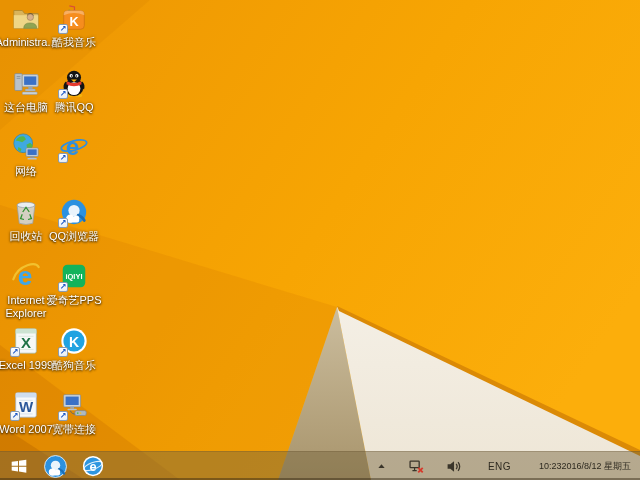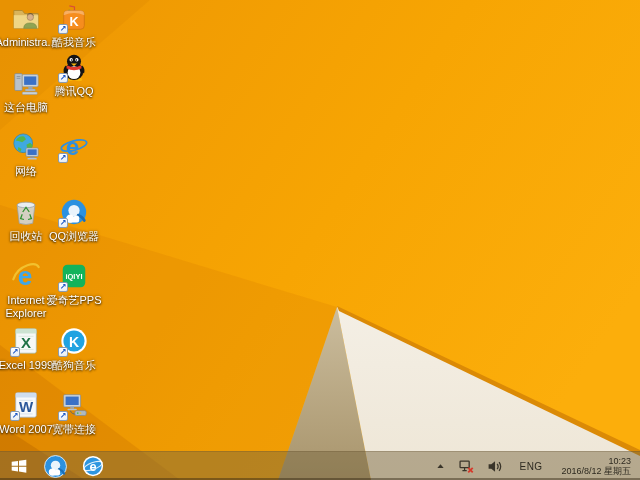--- a/index.html
+++ b/index.html
@@ -19,25 +19,25 @@
   svg text{font-family:"Liberation Sans","DejaVu Sans",sans-serif;}
   
   #taskbar{position:absolute;left:0;bottom:0;width:640px;height:29px;
     background:rgba(120,102,62,.48);display:flex;align-items:center;
     border-top:1px solid rgba(90,70,40,.25);box-sizing:border-box;}
   #taskbar::after{content:"";position:absolute;left:0;bottom:0;width:100%;height:2px;
     background:rgba(50,38,18,.45);}
   .tb{width:37px;height:29px;display:flex;align-items:center;justify-content:center;
     background:transparent;border:none;padding:0;cursor:pointer;}
   .tb svg{display:block;}
-  #tray{margin-left:auto;display:flex;align-items:center;gap:11px;padding-right:7px;
+  #tray{margin-left:auto;display:flex;align-items:center;gap:20px;padding-right:7px;
     color:#2e2a20;height:100%;}
   .trbtn{background:transparent;border:none;padding:1px;display:flex;align-items:center;cursor:pointer;}
   .lang{font-size:10px;letter-spacing:.4px;color:#2e2a20;background:transparent;border:none;cursor:pointer;}
-  .clock{display:flex;flex-direction:column;align-items:flex-end;justify-content:center;
+  .clock{display:flex;align-items:flex-end;justify-content:center;
     background:transparent;border:none;cursor:pointer;font-size:9px;line-height:10.5px;color:#2e2a20;padding:0 2px;}
 </style>
 </head>
 <body>
 
 <div id="screen">
 
   <svg id="wallpaper" viewBox="0 0 640 480" preserveAspectRatio="none">
     <defs>
       <linearGradient id="gbase" x1="0" y1="0.1" x2="1" y2="0.6">
@@ -101,21 +101,21 @@
         <rect x="12" y="7" width="17" height="13" rx="1.5" fill="#CBD4DB" stroke="#8C98A4" stroke-width="0.7"></rect>
         <rect x="14" y="9" width="13" height="9" fill="#3A71C6"></rect>
         <rect x="18.5" y="20" width="4.5" height="2.5" fill="#9AA6B0"></rect>
         <rect x="15" y="22.5" width="11" height="2" rx="1" fill="#B9C2CA" stroke="#8C98A4" stroke-width="0.5"></rect>
         <rect x="12" y="25.5" width="16" height="2.8" rx="1" fill="#C8D1D8" stroke="#8C98A4" stroke-width="0.5"></rect>
       </svg>
     </span>
     <span class="lbl">这台电脑</span>
   </div>
 
-  <div class="di" style="left:44px;top:52px;width:60px">
+  <div class="di" style="left:44px;top:68px;width:60px">
     <span class="icw">
       <svg class="main" viewBox="0 0 32 32">
         <ellipse cx="11" cy="29.3" rx="3.8" ry="1.8" fill="#F6B40B"></ellipse>
         <ellipse cx="21" cy="29.3" rx="3.8" ry="1.8" fill="#F6B40B"></ellipse>
         <ellipse cx="16" cy="10" rx="7.5" ry="7" fill="#141414"></ellipse>
         <ellipse cx="16" cy="20.5" rx="10" ry="9.3" fill="#141414"></ellipse>
         <path d="M7 14.5 q-3.2 4-1.7 8.3 q2.2-1 3.7-4.2z" fill="#141414"></path>
         <path d="M25 14.5 q3.2 4 1.7 8.3 q-2.2-1-3.7-4.2z" fill="#141414"></path>
         <ellipse cx="16" cy="22" rx="6.8" ry="6.8" fill="#fff"></ellipse>
         <circle cx="13" cy="8.3" r="1.8" fill="#fff"></circle>

